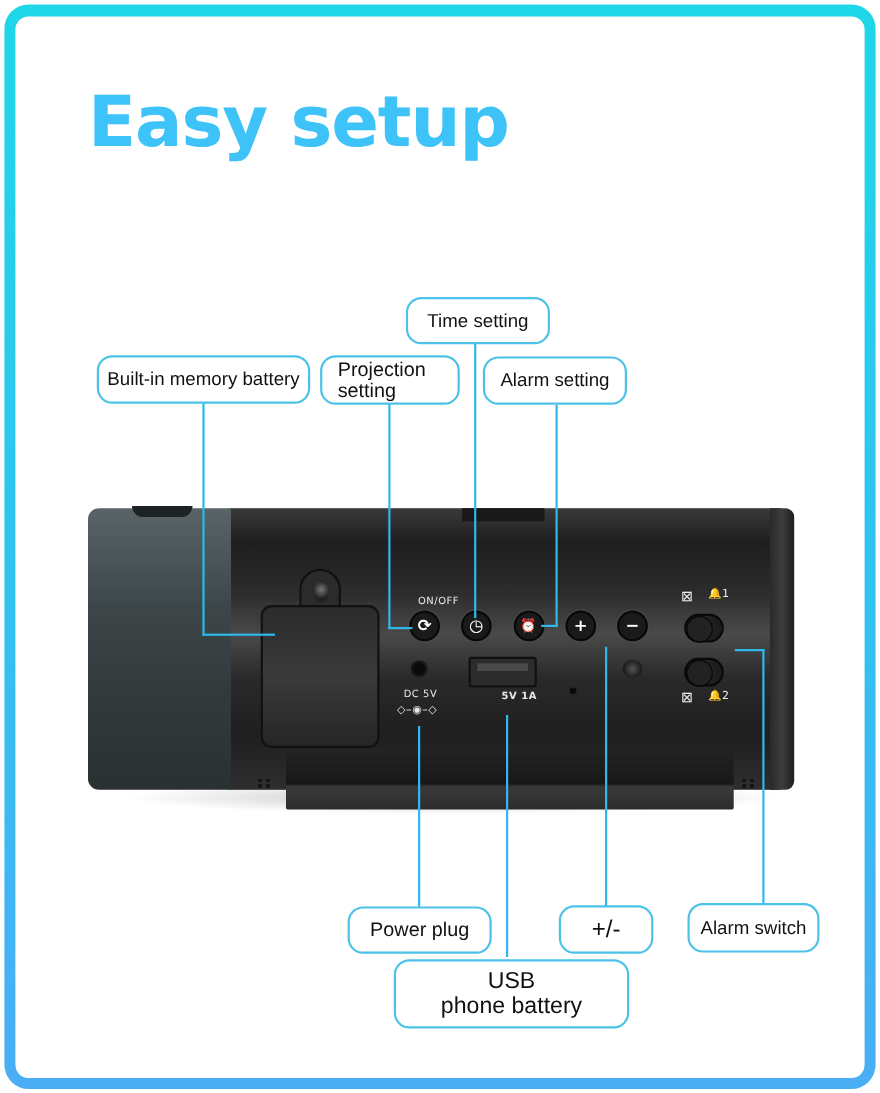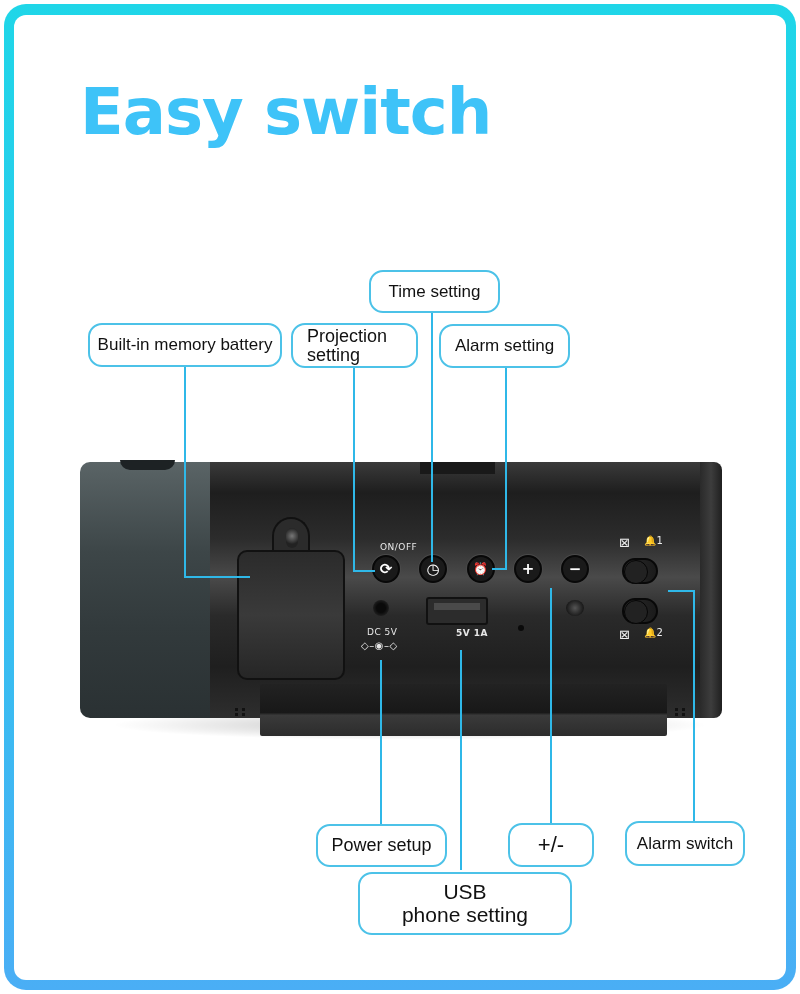--- a/index.html
+++ b/index.html
@@ -100,21 +100,21 @@
     border-radius: 2px;
   }
   .vent { position: absolute; width: 3px; height: 10px; background: repeating-linear-gradient(180deg, #111 0 3px, transparent 3px 5px); }
 </style>
 </head>
 <body>
 
 <div class="frame"></div>
 <div class="inner"></div>
 
-<h1 class="title">Easy switch</h1>
+<h1 class="title">Easy setup</h1>
 
 <div class="device">
   <div class="shadow"></div>
   <div class="body-main"></div>
   <div class="endcap-left"></div>
   <div class="endcap-left-top"></div>
   <div class="endcap-right"></div>
   <div class="top-notch"></div>
 
   <div class="battery-tab"></div>
@@ -183,17 +183,17 @@
 <div class="line" style="left:550px; top:588px; width:2px; height:237px;"></div>
 <div class="line" style="left:668px; top:590px; width:27px; height:2px;"></div>
 <div class="line" style="left:693px; top:590px; width:2px; height:232px;"></div>
 
 <div class="callout" style="left:88px; top:323px; width:194px; height:44px; font-size:17px;">Built-in memory battery</div>
 <div class="callout" style="left:291px; top:323px; width:127px; height:45px; font-size:18px; justify-content:flex-start; padding-left:14px; text-align:left;">Projection
 setting</div>
 <div class="callout" style="left:369px; top:270px; width:131px; height:43px; font-size:17px;">Time setting</div>
 <div class="callout" style="left:439px; top:324px; width:131px; height:44px; font-size:17px;">Alarm setting</div>
 
-<div class="callout" style="left:316px; top:824px; width:131px; height:43px; font-size:18px;">Power setup</div>
+<div class="callout" style="left:316px; top:824px; width:131px; height:43px; font-size:18px;">Power plug</div>
 <div class="callout" style="left:508px; top:823px; width:86px; height:44px; font-size:22px;">+/-</div>
 <div class="callout" style="left:625px; top:821px; width:120px; height:45px; font-size:17px;">Alarm switch</div>
 <div class="callout" style="left:358px; top:872px; width:214px; height:63px; font-size:21px;">USB
-phone setting</div>
+phone battery</div>
 
 </body></html>

